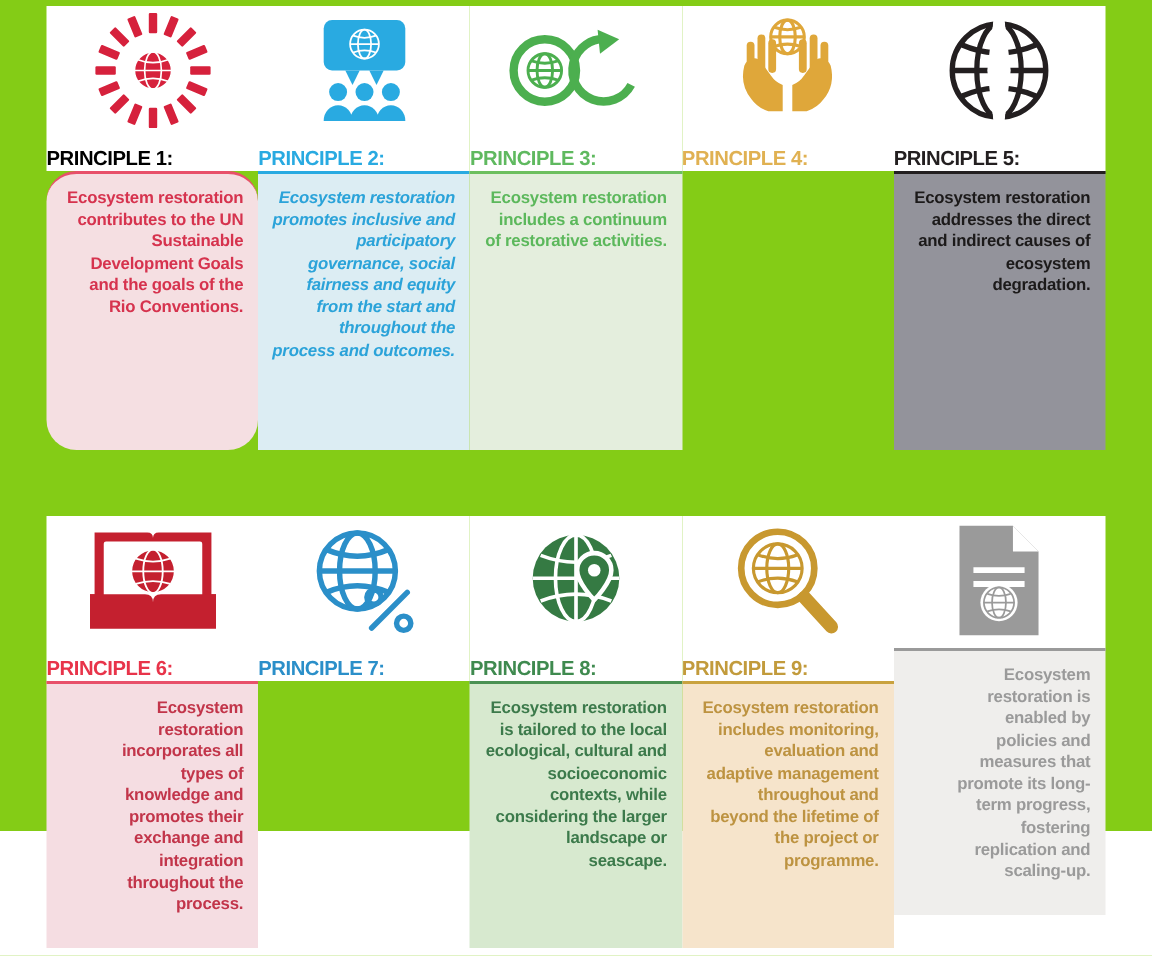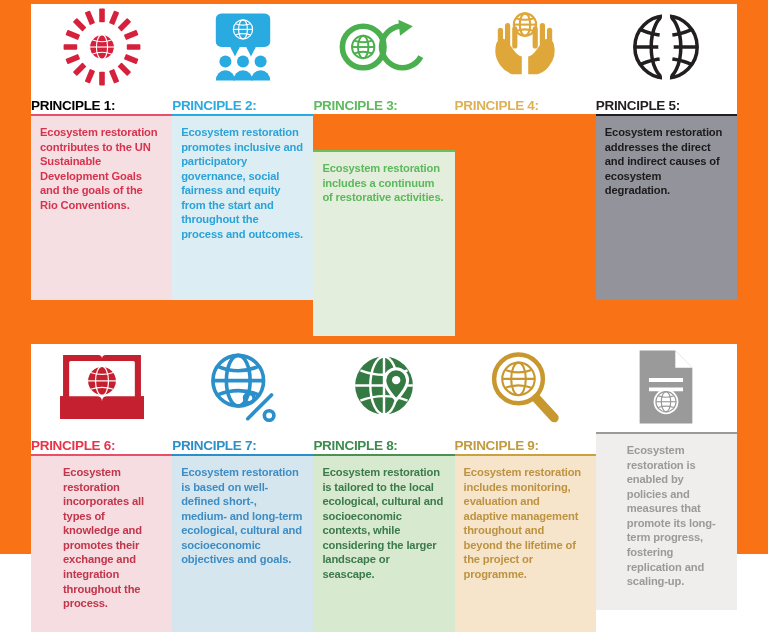--- a/index.html
+++ b/index.html
@@ -9,21 +9,22 @@
     height: 637px;
     background: #ffffff;
     font-family: "Liberation Sans", sans-serif;
     overflow: hidden;
   }
 
   #board {
     position: relative;
     width: 768px;
     height: 554px;
-    background: #f97316;
+    background: #84cc16;
+    text-align: right;
   }
 
   .row {
     position: absolute;
     left: 31px;
     width: 706px;
     display: flex;
     align-items: flex-start;
   }
 
@@ -113,21 +114,21 @@
           <g stroke="#ffffff" stroke-width="1.4" fill="none">
             <circle cx="50" cy="50" r="15.5"></circle>
             <ellipse cx="50" cy="50" rx="7" ry="15.5"></ellipse>
             <line x1="34.5" y1="50" x2="65.5" y2="50"></line>
             <path d="M37.5 41 Q50 46 62.5 41"></path>
             <path d="M37.5 59 Q50 54 62.5 59"></path>
           </g>
         </svg>
       </div>
       <div class="head">PRINCIPLE 1:</div>
-      <div class="panel" style="background:#f5dfe2;border-top-color:#e8506a;color:#d6334e;">
+      <div class="panel" style="background:#f5dfe2;border-top-color:#e8506a;color:#d6334e;border-radius:20px;">
         <p>Ecosystem restoration contributes to the UN Sustainable Development Goals and the goals of the Rio Conventions.</p>
       </div>
     </div>
 
     <div class="card">
       <div class="icon-wrap">
         <svg width="82" height="80" viewBox="0 0 100 100">
           <g fill="#29aae1">
             <rect x="16" y="8" width="68" height="42" rx="7"></rect>
             <polygon points="34,50 46,50 40,62"></polygon>
@@ -147,21 +148,21 @@
             <path d="M38 92 a12 13 0 0 1 24 0 z"></path>
             <circle cx="72" cy="68" r="7.5"></circle>
             <path d="M60 92 a12 13 0 0 1 24 0 z"></path>
           </g>
           <g fill="#ffffff">
             <path d="M22 66 a6 6 0 0 0 12 0 z" opacity="0"></path>
           </g>
         </svg>
       </div>
       <div class="head" style="color:#29aae1;">PRINCIPLE 2:</div>
-      <div class="panel" style="background:#dcedf3;border-top-color:#29aae1;color:#2ba3d9;">
+      <div class="panel" style="background:#dcedf3;border-top-color:#29aae1;color:#2ba3d9;font-style:italic;">
         <p>Ecosystem restoration promotes inclusive and participatory governance, social fairness and equity from the start and throughout the process and outcomes.</p>
       </div>
     </div>
 
     <div class="card">
       <div class="icon-wrap">
         <svg width="96" height="70" viewBox="0 0 120 80">
           <g fill="none" stroke="#4caf4f" stroke-width="7">
             <circle cx="34" cy="40" r="26"></circle>
             <path d="M86 14 a26 26 0 1 0 20 38"></path>
@@ -170,21 +171,21 @@
           <g fill="none" stroke="#4caf4f" stroke-width="2.4">
             <circle cx="34" cy="40" r="14"></circle>
             <ellipse cx="34" cy="40" rx="6.5" ry="14"></ellipse>
             <line x1="20" y1="40" x2="48" y2="40"></line>
             <path d="M23 32 Q34 36 45 32"></path>
             <path d="M23 48 Q34 44 45 48"></path>
           </g>
         </svg>
       </div>
       <div class="head" style="color:#5fb95f;">PRINCIPLE 3:</div>
-      <div class="panel" style="background:#e4eedd;border-top-color:#6cbf5e;color:#5cb85c;margin-top:36px;">
+      <div class="panel" style="background:#e4eedd;border-top-color:#6cbf5e;color:#5cb85c;">
         <p>Ecosystem restoration includes a continuum of restorative activities.</p>
       </div>
     </div>
 
     <div class="card">
       <div class="icon-wrap">
         <svg width="86" height="80" viewBox="0 0 100 100">
           <g fill="none" stroke="#dfa73a" stroke-width="2.6">
             <circle cx="50" cy="22" r="14"></circle>
             <ellipse cx="50" cy="22" rx="6.5" ry="14"></ellipse>
@@ -287,23 +288,20 @@
             <path d="M18 58 Q44 47 70 58"></path>
           </g>
           <g fill="none" stroke="#2b8fc9" stroke-width="4.6" stroke-linecap="round">
             <line x1="56" y1="88" x2="86" y2="58"></line>
             <circle cx="58" cy="62" r="6"></circle>
             <circle cx="83" cy="84" r="6"></circle>
           </g>
         </svg>
       </div>
       <div class="head" style="color:#2b8fc9;">PRINCIPLE 7:</div>
-      <div class="panel" style="background:#d6e6ef;border-top-color:#2b8fc9;color:#3d8dc4;">
-        <p>Ecosystem restoration is based on well-defined short-, medium- and long-term ecological, cultural and socioeconomic objectives and goals.</p>
-      </div>
     </div>
 
     <div class="card">
       <div class="icon-wrap">
         <svg width="78" height="76" viewBox="0 0 100 100">
           <circle cx="50" cy="48" r="38" fill="#357a43"></circle>
           <g stroke="#ffffff" stroke-width="3.2" fill="none">
             <ellipse cx="50" cy="48" rx="18" ry="38"></ellipse>
             <line x1="12" y1="48" x2="88" y2="48"></line>
             <path d="M19 28 Q50 40 81 28"></path>

